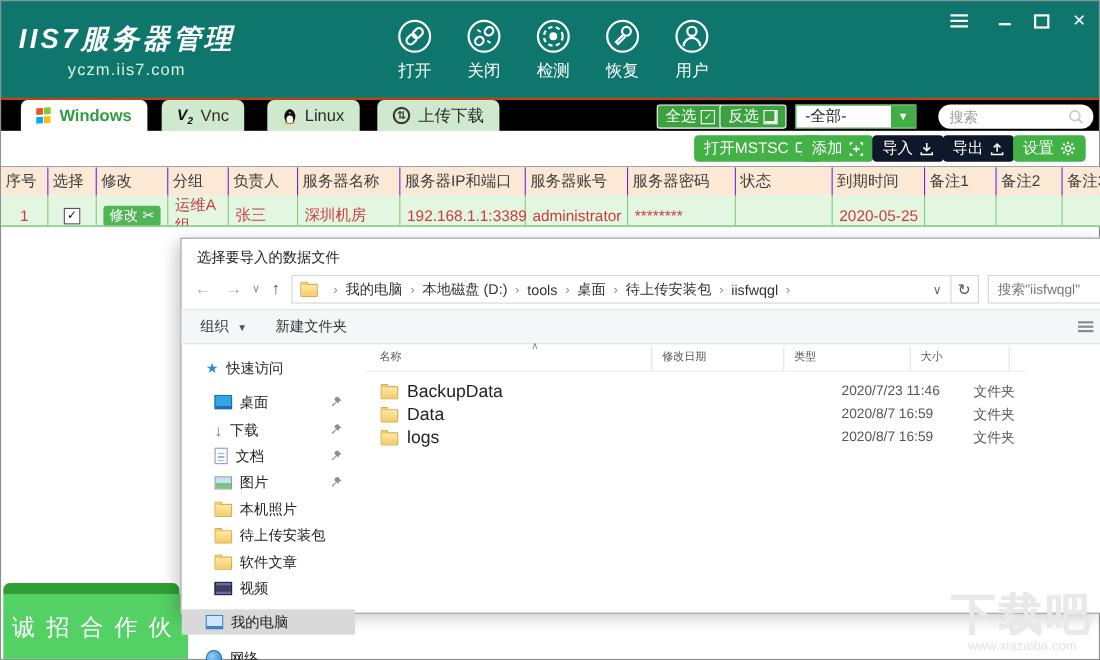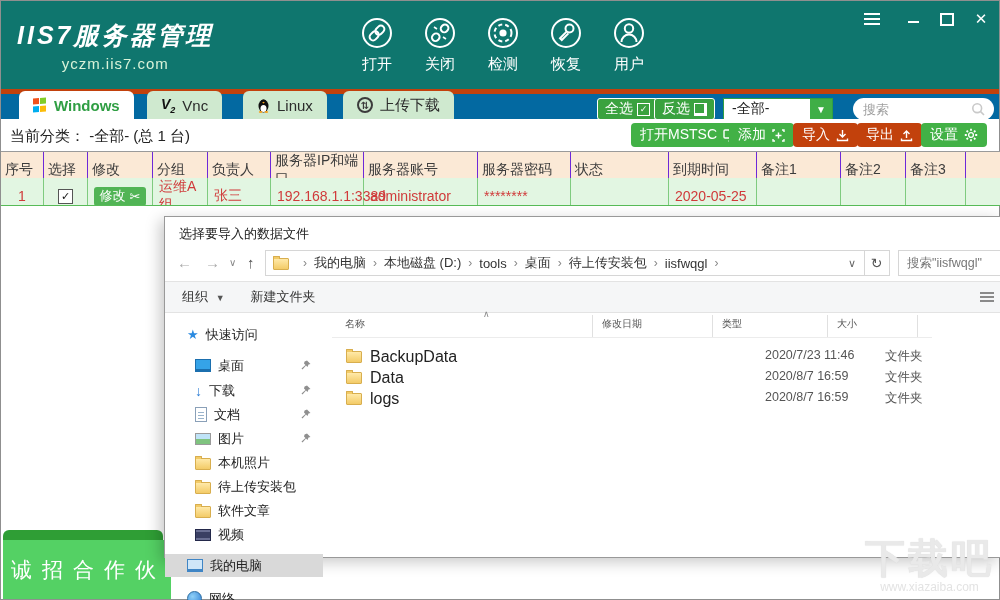--- a/index.html
+++ b/index.html
@@ -15,22 +15,22 @@
   .nav-item{position:absolute;top:13px;width:62px;text-align:center;color:#fff;cursor:pointer}
   .nav-item .glyph{height:38px;display:flex;align-items:center;justify-content:center}
   .nav-item .lbl{font-size:15px;margin-top:3px}
   .winctl{position:absolute;top:8px;color:#fff;font-size:15px;width:22px;height:20px;
           display:flex;align-items:center;justify-content:center;cursor:pointer}
   .menu-lines i{display:block;width:16px;height:2px;background:#fff;margin:3px 0}
   .maxbox{width:10px;height:9px;border:2px solid #fff}
   .minbar{width:11px;height:2px;background:#fff;margin-top:6px}
 
   
-  .tabbar{position:absolute;left:0;top:88px;width:100%;height:30px;background:#0369a1;
-          border-top:5px solid #c2410c;box-sizing:border-box}
+  .tabbar{position:absolute;left:0;top:88px;width:100%;height:30px;background:#000000;
+          border-top:2px solid #c2410c;box-sizing:border-box}
   .tab{position:absolute;bottom:0;height:28px;border-radius:6px 6px 0 0;background:#cfe9cf;
        color:#2b2b2b;font-size:15px;display:flex;align-items:center;gap:7px;padding:0 14px;
        cursor:pointer;box-sizing:border-box;white-space:nowrap}
   .tab.active{background:#fff;color:#2f9e43;font-weight:bold}
   .winlogo{width:14px;height:14px;display:grid;grid-template-columns:6px 6px;grid-gap:1px;transform:skewY(-4deg)}
   .winlogo i{width:6px;height:6px}
   .vnclogo{font-weight:bold;color:#111;font-size:14px;font-style:italic}
   .vnclogo sub{font-size:9px}
   .circ-ud{width:16px;height:16px;border:2px solid #3c3c3c;border-radius:50%;font-size:10px;
            display:flex;align-items:center;justify-content:center;color:#3c3c3c;box-sizing:border-box;font-weight:bold}
@@ -46,21 +46,21 @@
   .searchpill{position:absolute;left:852px;top:4px;width:141px;height:22px;background:#fff;border-radius:11px;
               display:flex;align-items:center;padding:0 8px;box-sizing:border-box}
   .searchpill input{border:none;outline:none;flex:1;font-size:13px;width:90px;font-family:inherit;color:#333}
   .searchpill input::placeholder{color:#9d9d9d}
 
   
   .catbar{position:absolute;left:0;top:118px;width:100%;height:32px;background:#fff}
   .cattext{position:absolute;left:9px;top:8px;font-size:15px;color:#222}
   .gbtn{position:absolute;top:4px;height:24px;border-radius:4px;background:#42b146;color:#fff;font-size:14px;
         display:flex;align-items:center;gap:6px;padding:0 9px;cursor:pointer;box-sizing:border-box;white-space:nowrap}
-  .gbtn.disabled{background:#c2410c}
+  .gbtn.disabled{background:#0f172a}
 
   
   .tbl{position:absolute;left:0;top:150px;width:1000px;border-top:1px solid #9a9a9a}
   .thead,.trow{display:grid;grid-template-columns:43px 44px 65px 55px 63px 93px 114px 93px 98px 88px 84px 65px 60px 45px;
                width:1010px;overflow:hidden}
   .thead{height:26px;background:#fbe9d6;font-size:14px;color:#3c3c3c}
   .thead>div{padding-left:4px;border-right:1px solid #6d28d9;display:flex;align-items:center;box-sizing:border-box}
   .trow{height:27px;background:#e2f6e2;font-size:14px;color:#d03a3a;border-bottom:1px solid #57bb57}
   .trow>div{padding-left:6px;border-right:1px solid #7fcb7f;display:flex;align-items:center;box-sizing:border-box}
   .trow>div.ctr{justify-content:center;padding-left:0}
@@ -272,21 +272,20 @@
       <span>
         <svg width="15" height="15" viewBox="0 0 15 15" fill="none" stroke="#c9c9c9" stroke-width="1.6">
           <circle cx="6.2" cy="6.2" r="4.4"></circle>
             <path d="M9.6 9.6 L13 13"></path>
         </svg>
         </span>
     </div>
   </div>
 
   <div class="catbar">
-    <div class="cattext">当前分类： -全部- (总 1 台)</div>
     <div class="gbtn" style="left:630px">
       <span>打开MSTSC</span>
       <span>
         <svg width="15" height="13" viewBox="0 0 15 13" fill="none" stroke="#fff" stroke-width="1.4">
           <rect x="1" y="1" width="13" height="8" rx="1"></rect>
             <path d="M5.5 12 h4 M7.5 9 v3"></path>
         </svg>
         </span>
     </div>
     <div class="gbtn" style="left:728px">
@@ -329,20 +328,21 @@
     </div>
   </div>
 
   <div class="tbl">
     <div class="thead">
       <div>序号</div>
       <div>选择</div>
       <div>修改</div>
       <div>分组</div>
       <div>负责人</div>
+      <div>服务器名称</div>
       <div>服务器IP和端口</div>
       <div>服务器账号</div>
       <div>服务器密码</div>
       <div>状态</div>
       <div>到期时间</div>
       <div>备注1</div>
       <div>备注2</div>
       <div>备注3</div>
     </div>
     <div class="trow">
@@ -351,20 +351,21 @@
           <span class="chk">✓</span>
         </div>
       <div class="ctr">
           <span class="modbtn">
         <span>修改</span>
         <span>✂</span>
           </span>
         </div>
       <div>运维A组</div>
       <div>张三</div>
+      <div>深圳机房</div>
       <div>192.168.1.1:3389</div>
       <div>administrator</div>
       <div>********</div>
       <div></div>
       <div>2020-05-25</div>
       <div></div>
       <div></div>
       <div></div>
     </div>
   </div>

